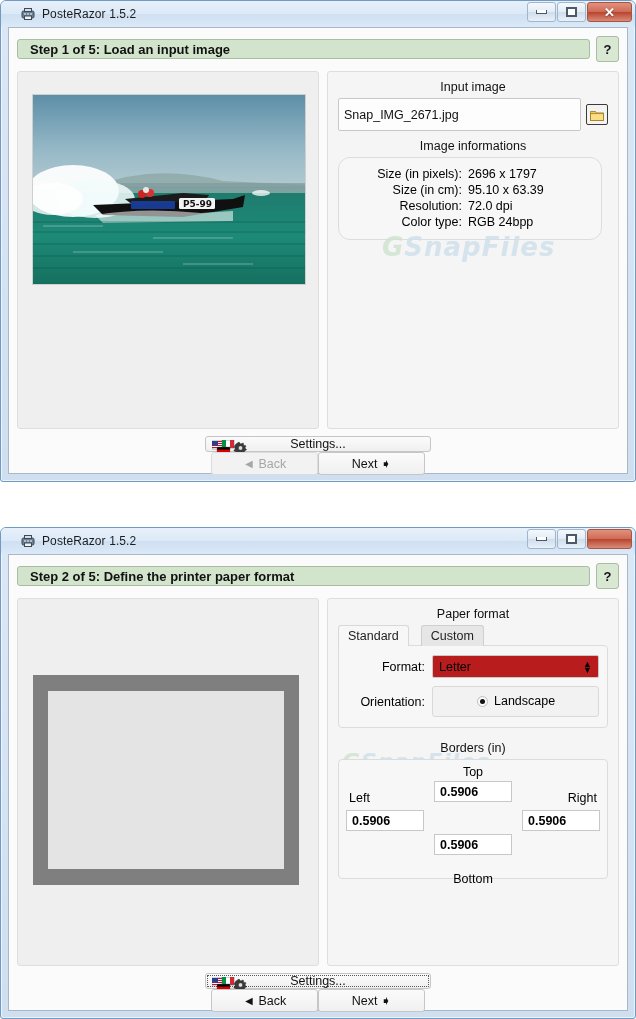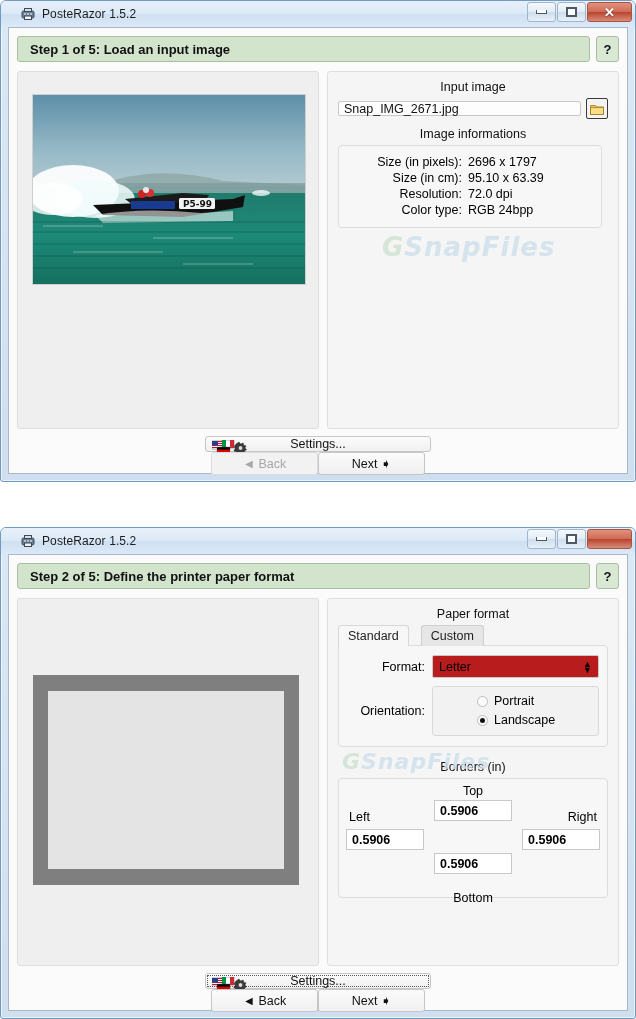--- a/index.html
+++ b/index.html
@@ -66,21 +66,21 @@
     border:1px solid #a9b7c6;
     box-sizing:border-box;
   }
 
   
   .step-row{
     display:flex;align-items:center;gap:6px;
     padding:8px 8px 0 8px;
   }
   .step-banner{
-    flex:1 1 auto;height:26px;
+    flex:1 1 auto;height:20px;
     background:#d3e4cd;
     border:1px solid #a9bda3;
     border-radius:3px;
     display:flex;align-items:center;
     padding-left:12px;
     font-size:13px;font-weight:bold;color:#111;
     box-sizing:border-box;
   }
   .help-btn{
     width:23px;height:26px;
@@ -124,33 +124,33 @@
     position:absolute;left:15px;top:16px;right:15px;bottom:16px;
     background:#e4e4e4;
   }
 
   
   .grp-title{
     text-align:center;font-size:12.5px;color:#111;margin:8px 0 4px 0;
   }
   .field-row{display:flex;align-items:center;gap:5px;padding:0 10px;}
   .textfield{
-    flex:1 1 auto;height:15px;
+    flex:1 1 auto;height:33px;
     background:#fdfdfd;border:1px solid #c8c8c8;border-radius:2px;
     display:flex;align-items:center;padding-left:5px;
     font-size:12.5px;color:#111;box-sizing:border-box;
   }
   .folder-btn{
     width:22px;height:21px;border:1px solid #3a3a3a;border-radius:2px;
     background:#f3f3f3;display:flex;align-items:center;justify-content:center;
     box-sizing:border-box;cursor:pointer;
   }
   .info-box{
     margin:3px 16px 0 10px;
-    background:#f7f7f7;border:1px solid #dcdcdc;border-radius:4px;
+    background:#f7f7f7;border:1px solid #dcdcdc;border-radius:12px;
     padding:8px 6px 9px 0;
   }
   .info-line{display:flex;justify-content:center;line-height:16px;font-size:12.5px;}
   .info-label{width:108px;text-align:right;white-space:nowrap;}
   .info-value{width:112px;text-align:left;padding-left:6px;white-space:nowrap;}
 
   
   .tabs{display:flex;padding:0 0 0 10px;margin-top:2px;position:relative;z-index:2;gap:12px;}
   .tab{
     height:21px;padding:0 9px;
@@ -469,24 +469,20 @@
                 <span class="spin-arrows">
                     <span>▲</span>
                     <span>▼</span>
                   </span>
               </div>
             </div>
             <div class="row">
               <div class="row-label">Orientation:</div>
               <div class="radio-box">
                 <div class="radio-item">
-                  <span class="radio-dot"></span>
-                  <span>Portrait</span>
-                </div>
-                <div class="radio-item">
                   <span class="radio-dot on"></span>
                   <span>Landscape</span>
                 </div>
               </div>
             </div>
           </div>
 
           <div class="grp-title" style="margin-top:12px;">Borders (in)</div>
 
           <div class="borders-box">

